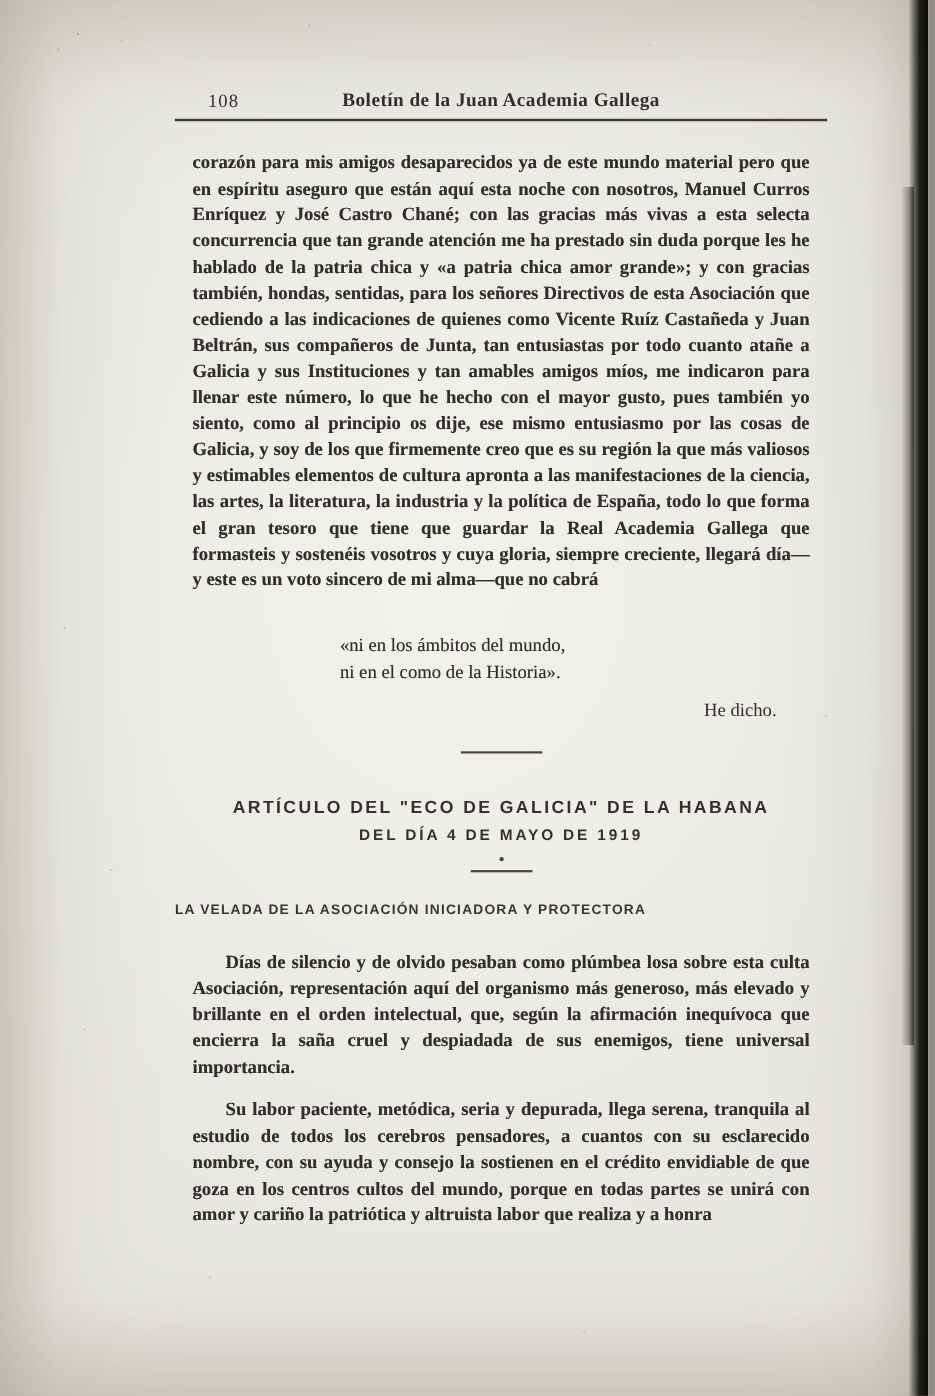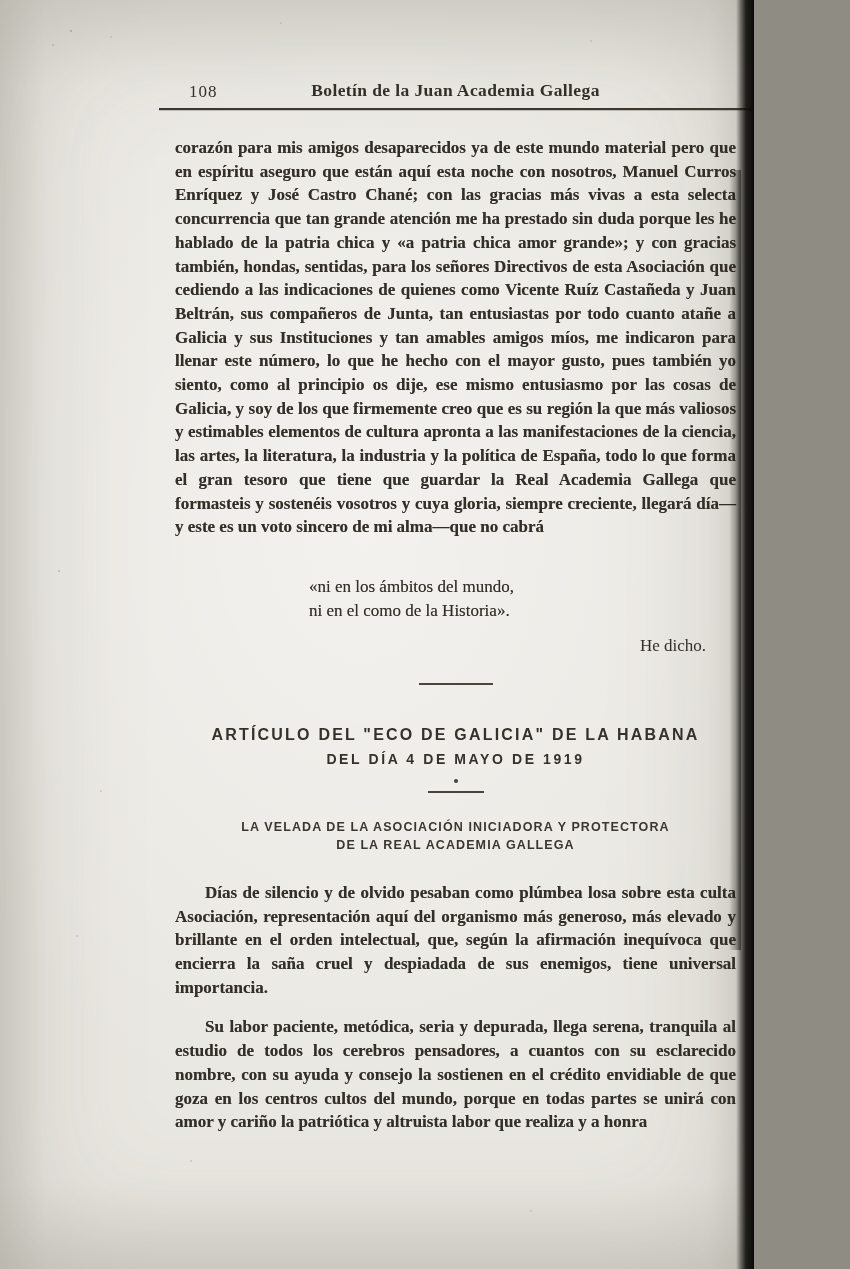--- a/index.html
+++ b/index.html
@@ -2,21 +2,21 @@
 <html lang="es" style="--paper: #e9e7e1; --ink: #332f28; --rule: #3d3931;"><head>
 <meta charset="utf-8">
 <style>
   html, body { margin:0; padding:0; }
   body {
     width:850px; height:1269px; overflow:hidden;
     background:#8f8c84;
     font-family:"Liberation Serif","DejaVu Serif",serif;
   }
   .page{
-    position:relative; width:754px; height:1269px; overflow:hidden;
+    position:relative; width:844px; height:1269px; overflow:hidden;
     background-color:var(--paper,#e9e7e1);
     background-image:
       radial-gradient(ellipse 90% 70% at 48% 42%, rgba(255,255,255,.45), rgba(255,255,255,0) 70%),
       linear-gradient(180deg, rgba(208,204,194,.35) 0%, rgba(233,231,225,0) 7%, rgba(233,231,225,0) 93%, rgba(203,199,189,.4) 100%),
       linear-gradient(90deg, rgba(203,199,189,.5) 0%, rgba(233,231,225,0) 6%, rgba(233,231,225,0) 94%, rgba(188,184,174,.4) 100%);
     box-shadow: inset 0 0 140px rgba(95,90,78,.28);
     color:var(--ink,#332f28);
   }
   .right-edge{
     position:absolute; top:0; right:0; width:18px; height:1269px;
@@ -52,21 +52,21 @@
   .indented{ text-indent:30px; }
   .verse{ margin-top:36px; margin-left:150px; font-size:17px; line-height:24.5px; text-shadow:0 0 .5px rgba(40,36,30,.5); }
   .closing{ margin-top:12px; text-align:right; padding-right:46px; font-size:17px; }
   .divider{ width:74px; height:2px; background:#4a453c; margin:27px auto 0; }
   .divider.small{ width:56px; margin:8px auto 0; }
   .article-title{ margin:41px 0 0; text-align:center; font-family:"Liberation Sans",sans-serif; color:#35312a; }
   .title-line1{ display:block; font-size:16px; font-weight:700; letter-spacing:2.2px; }
   .title-line2{ display:block; margin-top:7px; font-size:14px; font-weight:700; letter-spacing:2.6px; }
   .ornament-dot{ width:4px; height:4px; border-radius:50%; background:#45403a; margin:12px auto 0; }
   .article-subtitle{
-    margin:25px 0 0; text-align:center; font-family:"Liberation Sans",sans-serif;
+    margin:25px 0 0; text-align:left; font-family:"Liberation Sans",sans-serif;
     font-size:12.5px; font-weight:700; letter-spacing:1.1px; line-height:18px; color:#3a362f;
   }
   .subtitle-line{ display:block; }
   .article-par-1{ margin-top:27px; }
 </style>
 </head>
 <body>
 
 <div class="page">
 
@@ -94,21 +94,20 @@
     <h2 class="article-title">
       <span class="title-line1">ARTÍCULO DEL "ECO DE GALICIA" DE LA HABANA</span>
       <span class="title-line2">DEL DÍA 4 DE MAYO DE 1919</span>
     </h2>
 
     <div class="ornament-dot"></div>
     <div class="divider small"></div>
 
     <h3 class="article-subtitle">
       <span class="subtitle-line">LA VELADA DE LA ASOCIACIÓN INICIADORA Y PROTECTORA</span>
-      <span class="subtitle-line">DE LA REAL ACADEMIA GALLEGA</span>
     </h3>
 
     <p class="body-par indented article-par-1">Días de silencio y de olvido pesaban como plúmbea losa sobre esta culta Asociación, representación aquí del organismo más generoso, más elevado y brillante en el orden intelectual, que, según la afirmación inequívoca que encierra la saña cruel y despiadada de sus enemigos, tiene universal importancia.</p>
     <p class="body-par indented">Su labor paciente, metódica, seria y depurada, llega serena, tranquila al estudio de todos los cerebros pensadores, a cuantos con su esclarecido nombre, con su ayuda y consejo la sostienen en el crédito envidiable de que goza en los centros cultos del mundo, porque en todas partes se unirá con amor y cariño la patriótica y altruista labor que realiza y a honra</p>
 
   </div>
 
   <div class="right-edge"></div>
 
 </div>

